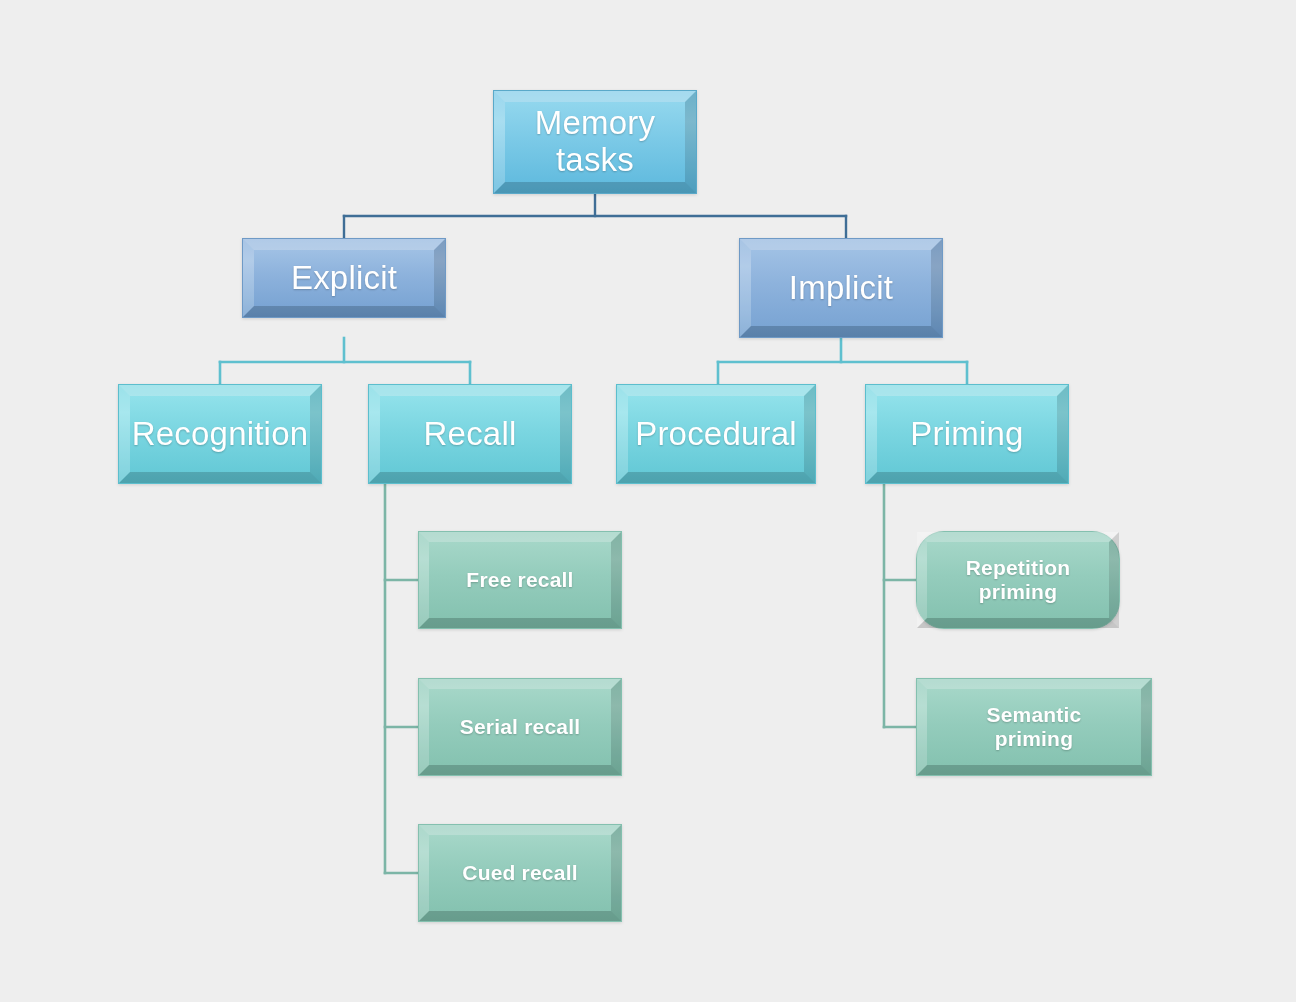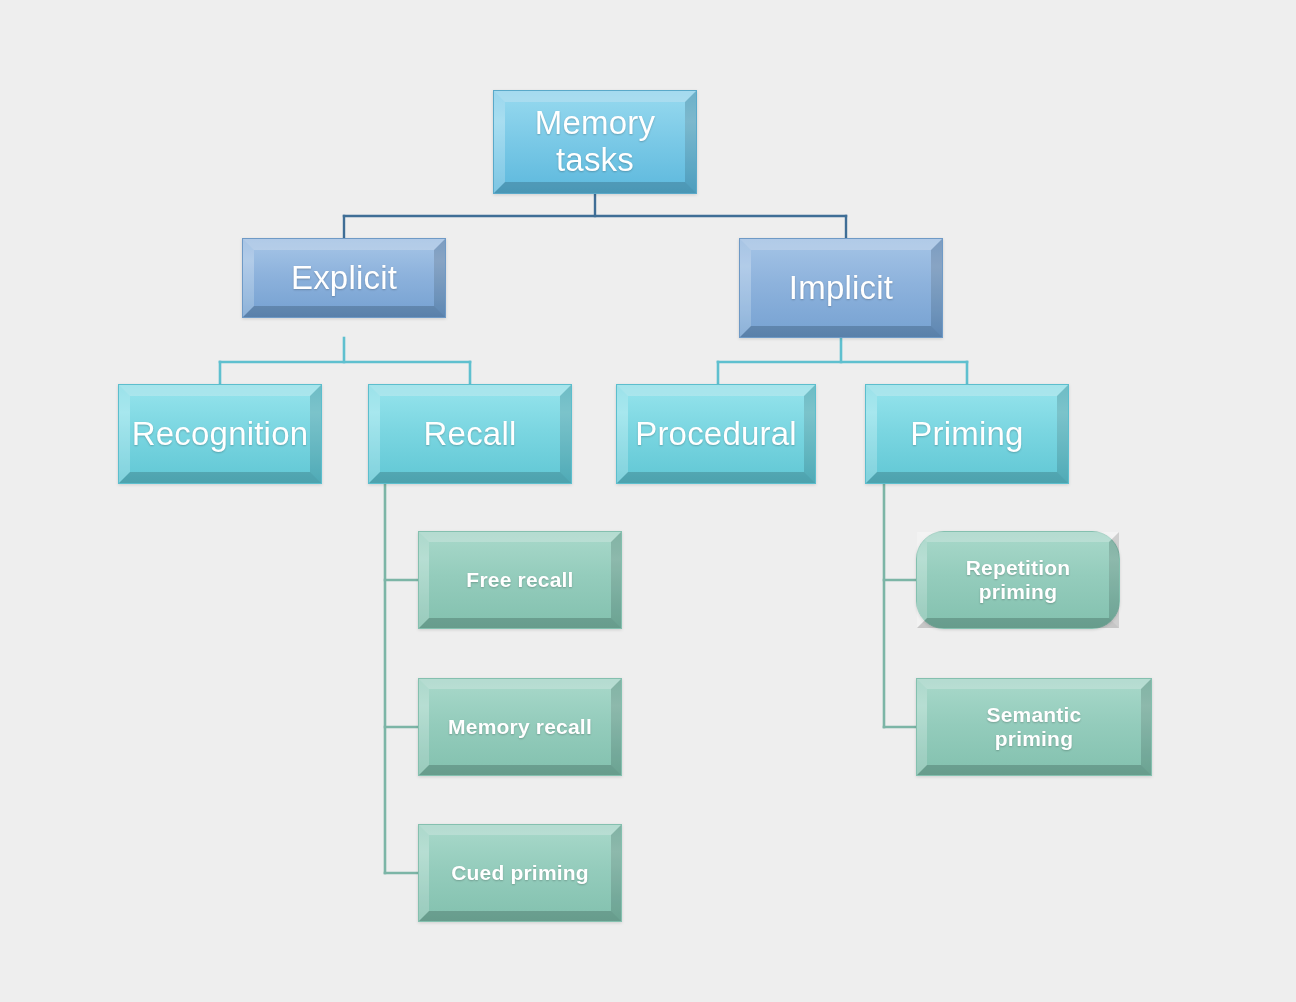--- a/index.html
+++ b/index.html
@@ -194,25 +194,25 @@
 
   <div class="node lvl3" style="left:865px; top:384px; width:204px; height:100px;">
     <span class="label">Priming</span>
   </div>
 
   <div class="node lvl4" style="left:418px; top:531px; width:204px; height:98px;">
     <span class="label">Free recall</span>
   </div>
 
   <div class="node lvl4" style="left:418px; top:678px; width:204px; height:98px;">
-    <span class="label">Memory recall</span>
+    <span class="label">Serial recall</span>
   </div>
 
   <div class="node lvl4" style="left:418px; top:824px; width:204px; height:98px;">
-    <span class="label">Cued priming</span>
+    <span class="label">Cued recall</span>
   </div>
 
   <div class="node lvl4" style="left:916px; top:531px; width:204px; height:98px;border-radius:28px;">
     <span class="label">Repetition
 priming</span>
   </div>
 
   <div class="node lvl4" style="left:916px; top:678px; width:236px; height:98px;">
     <span class="label">Semantic
 priming</span>

